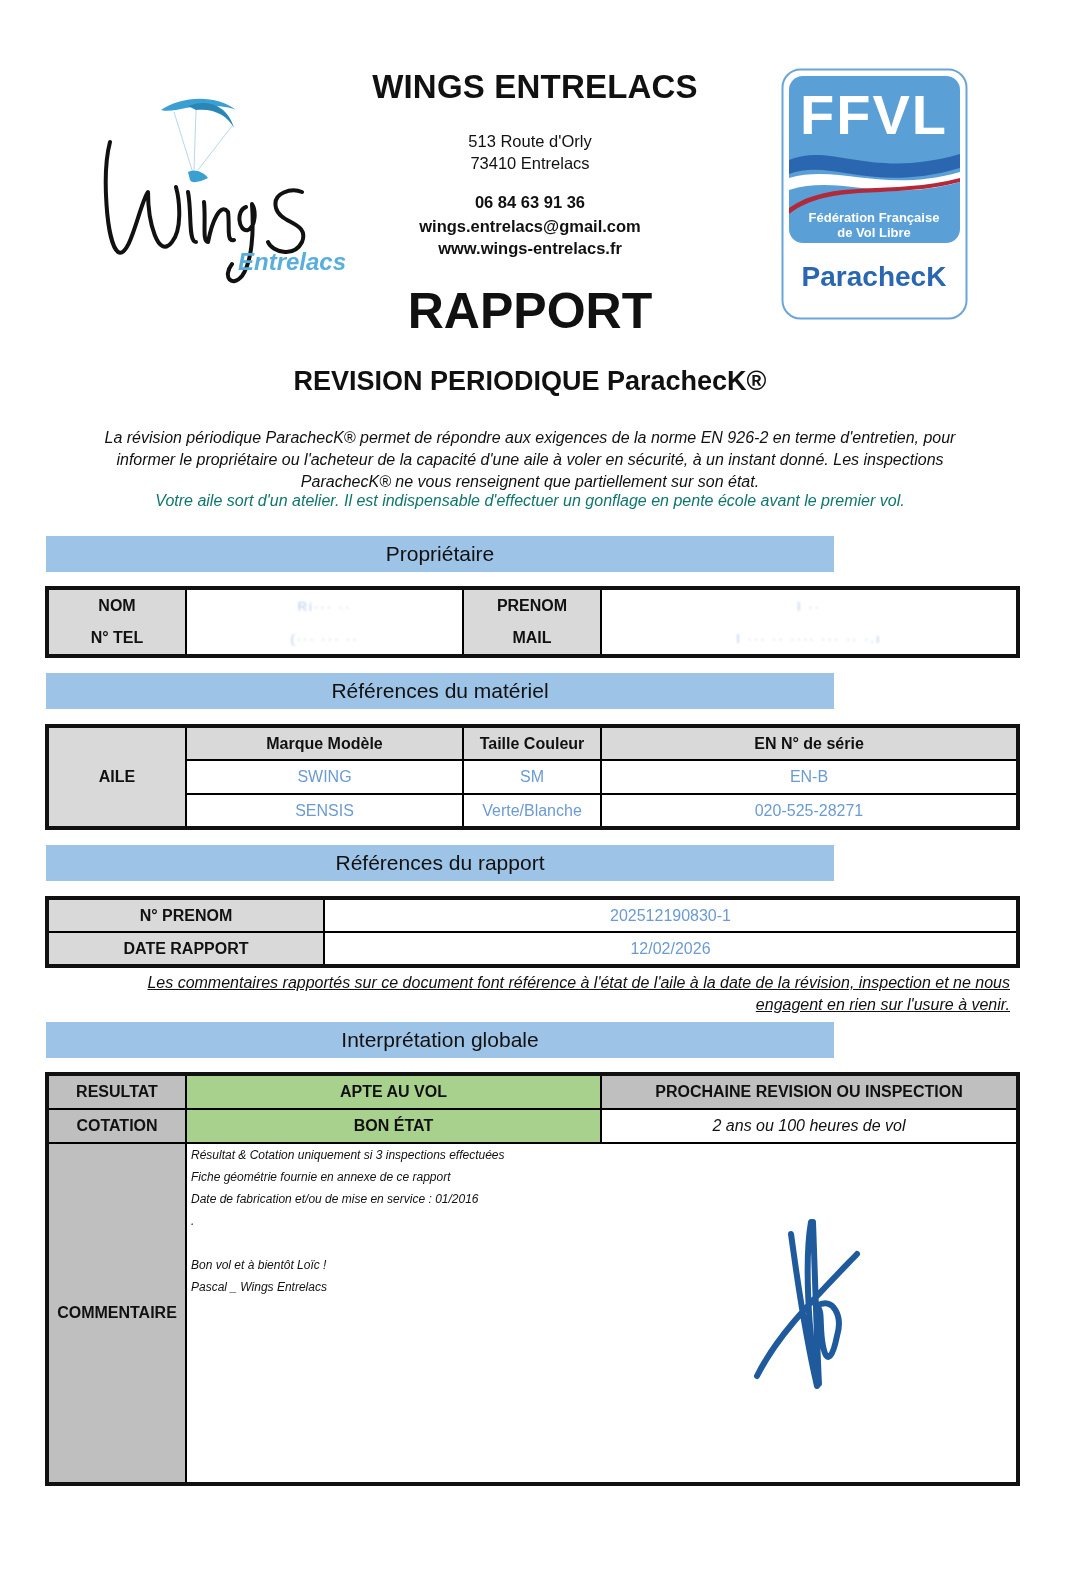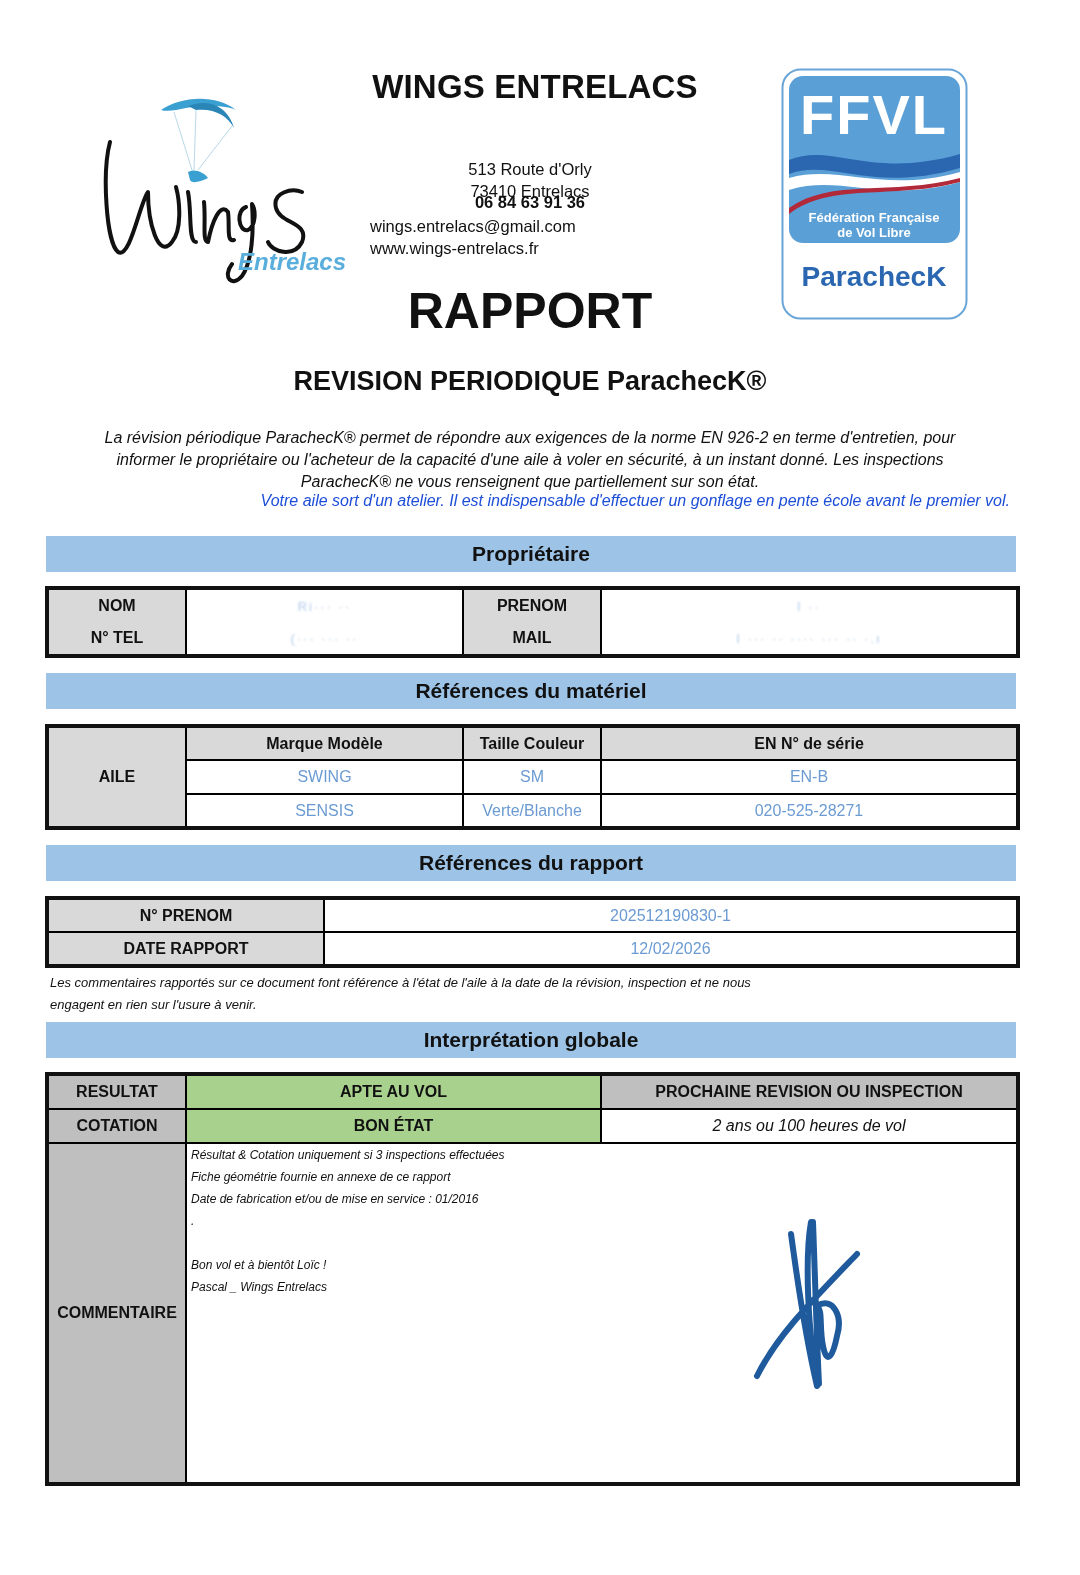--- a/index.html
+++ b/index.html
@@ -3,47 +3,47 @@
 <meta charset="utf-8">
 <style>
   * { box-sizing: border-box; margin: 0; padding: 0; }
   html, body { width: 1080px; height: 1575px; background: #ffffff; }
   body { position: relative; font-family: "Liberation Sans", sans-serif; color: #111; overflow: hidden; }
 
   
   .logo-wings { position: absolute; left: 96px; top: 92px; width: 262px; height: 200px; }
   .logo-ffvl { position: absolute; left: 781px; top: 68px; width: 187px; height: 252px; }
   .company-name { position: absolute; left: 330px; top: 68px; width: 410px; text-align: center; font-weight: bold; font-size: 33px; letter-spacing: 0.2px; }
-  .address { position: absolute; left: 380px; top: 130px; width: 300px; text-align: center; font-size: 16.5px; line-height: 22px; margin-top: 28px; }
+  .address { position: absolute; left: 380px; top: 130px; width: 300px; text-align: center; font-size: 16.5px; line-height: 22px; }
   .phone { position: absolute; left: 380px; top: 193px; width: 300px; text-align: center; font-size: 16.5px; font-weight: bold; }
-  .contact { position: absolute; left: 370px; top: 215px; width: 320px; text-align: left; font-size: 16.5px; line-height: 22px; }
+  .contact { position: absolute; left: 370px; top: 215px; width: 320px; text-align: center; font-size: 16.5px; line-height: 22px; font-weight: bold; }
   .doc-title { position: absolute; left: 330px; top: 282px; width: 400px; text-align: center; font-weight: bold; font-size: 50px; }
   .doc-subtitle { position: absolute; left: 180px; top: 366px; width: 700px; text-align: center; font-weight: bold; font-size: 27px; }
 
   .intro { position: absolute; left: 50px; top: 427px; width: 960px; text-align: center; font-style: italic; font-size: 16px; line-height: 22px; }
-  .warning { position: absolute; left: 50px; top: 492px; width: 960px; text-align: right; font-style: italic; font-size: 16px; color: #1d4ed8; }
+  .warning { position: absolute; left: 50px; top: 492px; width: 960px; text-align: center; font-style: italic; font-size: 16px; color: #0f766e; }
 
   
-  .section-header { position: absolute; left: 46px; width: 970px; height: 36px; background: #9dc3e6; text-align: center; font-weight: bold; font-size: 21px; line-height: 36px; }
+  .section-header { position: absolute; left: 46px; width: 788px; height: 36px; background: #9dc3e6; text-align: center; font-weight: normal; font-size: 21px; line-height: 36px; }
 
   
   table.grid { position: absolute; left: 45px; width: 971px; border-collapse: collapse; border: 4px solid #111; table-layout: fixed; font-size: 16px; }
   table.grid td { border: 2px solid #000000; text-align: center; vertical-align: middle; }
   .lbl { background: #d9d9d9; font-weight: bold; }
   .lbl-dark { background: #bfbfbf; font-weight: bold; }
   .val { color: #6b9bd2; background: #fff; }
   .ok { background: #a9d18e; font-weight: bold; }
   .plain { background: #fff; font-style: italic; }
 
   .owner td.nb-top { border-bottom: none; }
   .owner td.nb-bot { border-top: none; }
 
   .redacted { color: #8fb4de; filter: blur(1.2px); opacity: 0.7; font-size: 13px; letter-spacing: 2px; }
 
-  .disclaimer { position: absolute; left: 50px; top: 972px; width: 960px; text-align: left; font-style: italic; font-size: 13px; line-height: 22px; }
+  .disclaimer { position: absolute; left: 50px; top: 972px; width: 960px; text-align: right; font-style: italic; font-size: 16px; line-height: 22px; text-decoration: underline; }
 
   .comment-text { text-align: left !important; vertical-align: top !important; font-style: italic; font-size: 12px; line-height: 22px; padding: 0 4px; position: relative; }
   .comment-text div { min-height: 22px; }
   .signature { position: absolute; left: 560px; top: 72px; width: 130px; height: 180px; }
 </style>
 </head>
 <body>
 
 <svg class="logo-wings" viewBox="0 0 262 200">
   <g>

